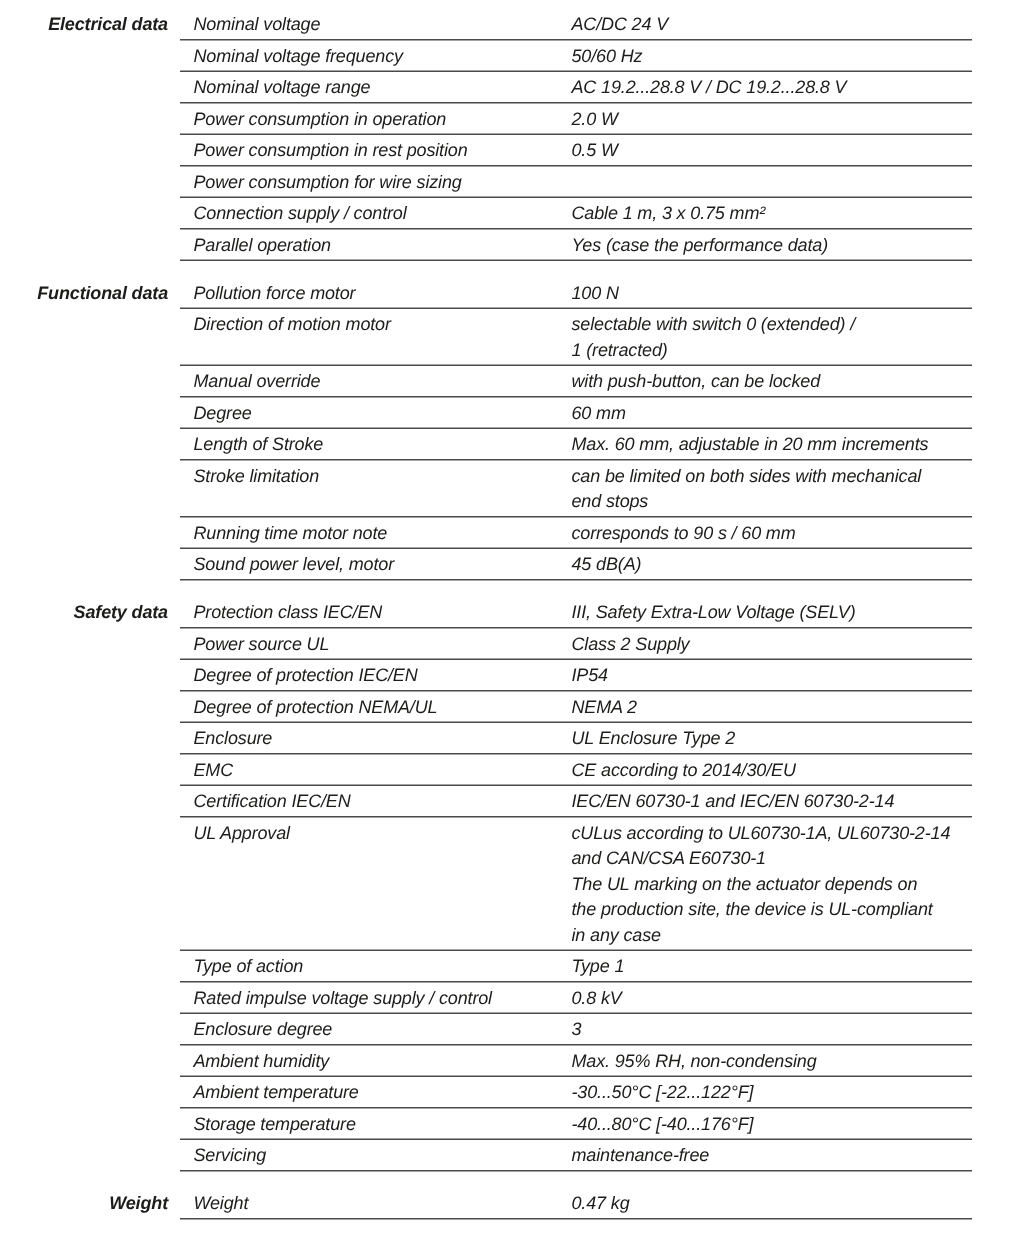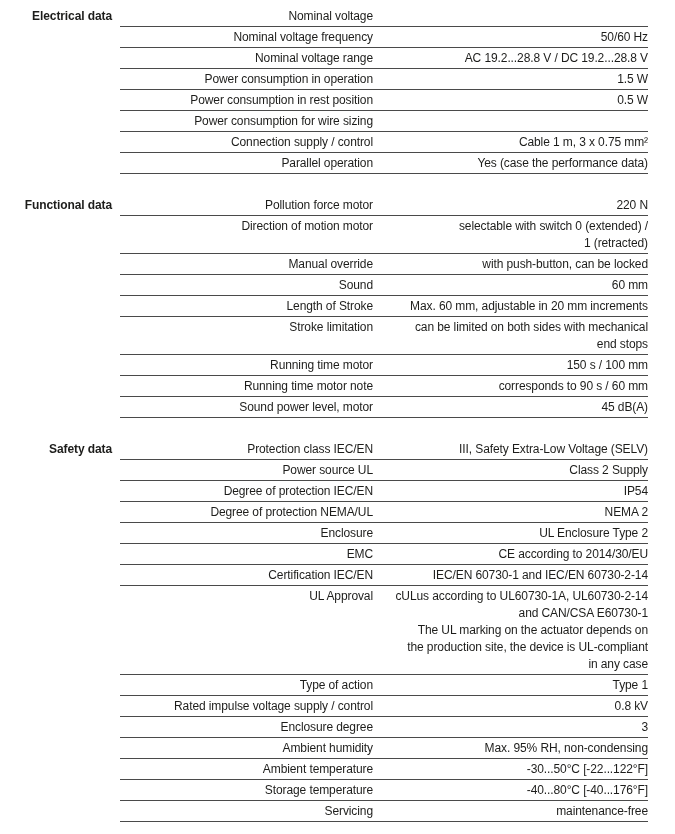--- a/index.html
+++ b/index.html
@@ -20,41 +20,41 @@
     letter-spacing: -0.1px;
   }
   .page {
     width: 675px;
     height: 834px;
     padding-top: 6px;
   }
   .section {
     display: flex;
     align-items: flex-start;
-    margin-bottom: 21px;
+    margin-bottom: 11px;
+    font-style: italic;
   }
   .section-label {
     width: 112px;
     flex-shrink: 0;
     text-align: right;
     font-weight: 700;
     padding-top: 2px;
     font-size: 12px;
   }
   .section-rows {
     flex: 1;
     margin-left: 8px;
     margin-right: 27px;
   }
   .row {
     display: flex;
     align-items: flex-start;
     border-bottom: 1px solid var(--rule);
     padding: 2px 0 1px 9px;
-    text-align: right;
   }
   .row-label {
     width: 252px;
     flex-shrink: 0;
     padding-right: 8px;
   }
   .row-value {
     flex: 1;
     white-space: pre-line;
   }
@@ -62,32 +62,33 @@
 </head>
 <body>
 
 <div class="page">
   <div id="spec-table">
       <div class="section">
         <div class="section-label">Electrical data</div>
         <div class="section-rows">
           <div class="row">
             <div class="row-label">Nominal voltage</div>
+            <div class="row-value">AC/DC 24 V</div>
           </div>
           <div class="row">
             <div class="row-label">Nominal voltage frequency</div>
             <div class="row-value">50/60 Hz</div>
           </div>
           <div class="row">
             <div class="row-label">Nominal voltage range</div>
             <div class="row-value">AC 19.2...28.8 V / DC 19.2...28.8 V</div>
           </div>
           <div class="row">
             <div class="row-label">Power consumption in operation</div>
-            <div class="row-value">1.5 W</div>
+            <div class="row-value">2.0 W</div>
           </div>
           <div class="row">
             <div class="row-label">Power consumption in rest position</div>
             <div class="row-value">0.5 W</div>
           </div>
           <div class="row">
             <div class="row-label">Power consumption for wire sizing</div>
           </div>
           <div class="row">
             <div class="row-label">Connection supply / control</div>
@@ -97,47 +98,43 @@
             <div class="row-label">Parallel operation</div>
             <div class="row-value">Yes (case the performance data)</div>
           </div>
         </div>
       </div>
       <div class="section">
         <div class="section-label">Functional data</div>
         <div class="section-rows">
           <div class="row">
             <div class="row-label">Pollution force motor</div>
-            <div class="row-value">220 N</div>
+            <div class="row-value">100 N</div>
           </div>
           <div class="row">
             <div class="row-label">Direction of motion motor</div>
             <div class="row-value">selectable with switch 0 (extended) /
 1 (retracted)</div>
           </div>
           <div class="row">
             <div class="row-label">Manual override</div>
             <div class="row-value">with push-button, can be locked</div>
           </div>
           <div class="row">
-            <div class="row-label">Sound</div>
+            <div class="row-label">Degree</div>
             <div class="row-value">60 mm</div>
           </div>
           <div class="row">
             <div class="row-label">Length of Stroke</div>
             <div class="row-value">Max. 60 mm, adjustable in 20 mm increments</div>
           </div>
           <div class="row">
             <div class="row-label">Stroke limitation</div>
             <div class="row-value">can be limited on both sides with mechanical
 end stops</div>
-          </div>
-          <div class="row">
-            <div class="row-label">Running time motor</div>
-            <div class="row-value">150 s / 100 mm</div>
           </div>
           <div class="row">
             <div class="row-label">Running time motor note</div>
             <div class="row-value">corresponds to 90 s / 60 mm</div>
           </div>
           <div class="row">
             <div class="row-label">Sound power level, motor</div>
             <div class="row-value">45 dB(A)</div>
           </div>
         </div>

